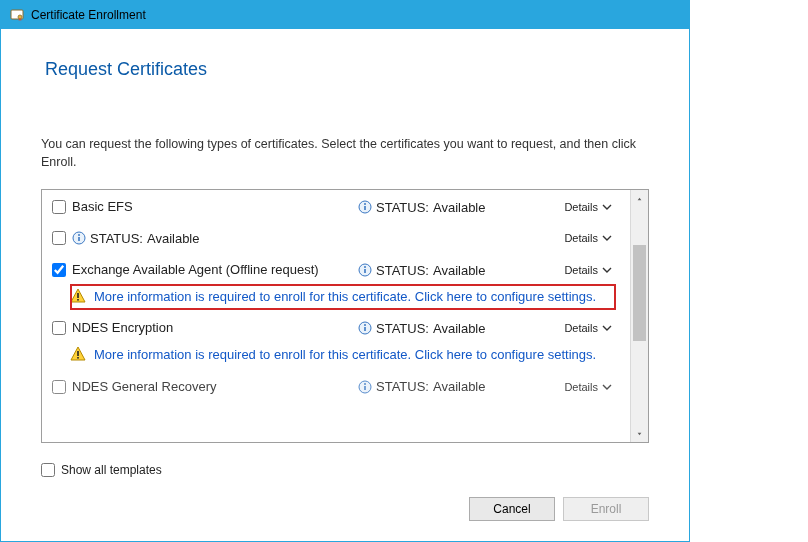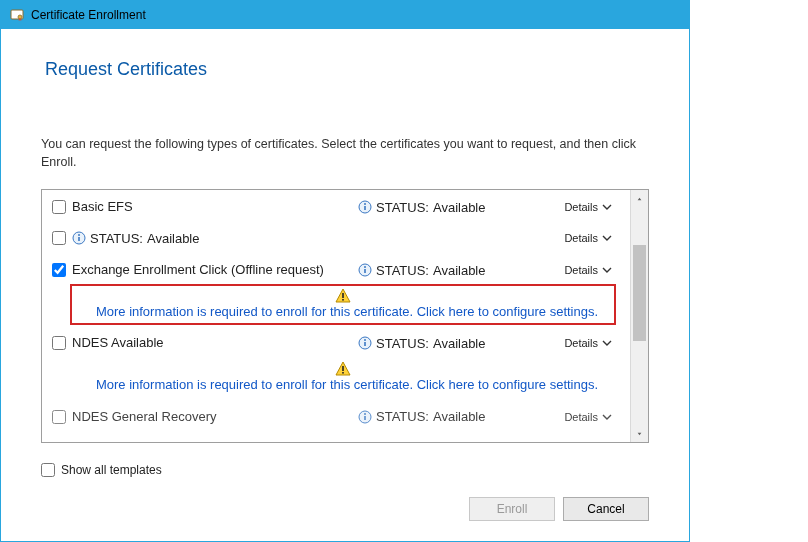--- a/index.html
+++ b/index.html
@@ -119,21 +119,20 @@
     cursor: pointer;
   }
   .chevron {
     margin-left: 4px;
     display: inline-flex;
   }
   .warning-row {
     display: flex;
     align-items: center;
     padding: 2px 6px 8px 28px;
-    flex-direction: column;
   }
   .warning-row.highlighted {
     position: relative;
   }
   .highlight-box {
     position: absolute;
     border: 2px solid #d22626;
     left: 28px;
     right: 14px;
     top: -2px;
@@ -287,21 +286,21 @@
               <span class="chevron">
                 <svg width="10" height="10" viewBox="0 0 10 10">
                     <path d="M1 3 L5 7 L9 3" fill="none" stroke="#333" stroke-width="1.4"></path>
                   </svg>
               </span>
             </div>
           </div>
 
           <div class="cert-row">
             <input type="checkbox" checked="" style="">
-            <div class="cert-name">Exchange Enrollment Click (Offline request)</div>
+            <div class="cert-name">Exchange Available Agent (Offline request)</div>
             <div class="status-cell">
               <span class="info-icon">
                 <svg width="14" height="14" viewBox="0 0 14 14">
                     <circle cx="7" cy="7" r="6" fill="#e9f2fb" stroke="#3b78c3" stroke-width="1"></circle>
                     <rect x="6.2" y="6" width="1.6" height="4" fill="#3b78c3"></rect>
                     <circle cx="7" cy="4" r="1" fill="#3b78c3"></circle>
                   </svg>
               </span>
               <span class="status-label">STATUS:</span>
               <span>Available</span>
@@ -322,21 +321,21 @@
                   <path d="M8 1 L15 14 L1 14 Z" fill="#ffd23a" stroke="#b58a00" stroke-width="1"></path>
                   <rect x="7.2" y="5" width="1.6" height="5" fill="#222"></rect>
                   <rect x="7.2" y="11" width="1.6" height="1.6" fill="#222"></rect>
                 </svg>
             </span>
             <span class="warn-link">More information is required to enroll for this certificate. Click here to configure settings.</span>
           </div>
 
           <div class="cert-row">
             <input type="checkbox" style="">
-            <div class="cert-name">NDES Available</div>
+            <div class="cert-name">NDES Encryption</div>
             <div class="status-cell">
               <span class="info-icon">
                 <svg width="14" height="14" viewBox="0 0 14 14">
                     <circle cx="7" cy="7" r="6" fill="#e9f2fb" stroke="#3b78c3" stroke-width="1"></circle>
                     <rect x="6.2" y="6" width="1.6" height="4" fill="#3b78c3"></rect>
                     <circle cx="7" cy="4" r="1" fill="#3b78c3"></circle>
                   </svg>
               </span>
               <span class="status-label">STATUS:</span>
               <span>Available</span>
@@ -404,18 +403,18 @@
         </button>
       </div>
     </div>
 
     <div class="below-list">
       <input type="checkbox" style="">
       <label>Show all templates</label>
     </div>
 
     <div class="button-row">
+      <button class="dlg-btn">Cancel</button>
       <button class="dlg-btn" disabled="">Enroll</button>
-      <button class="dlg-btn">Cancel</button>
     </div>
 
   </div>
 </div>
 
 </body></html>

